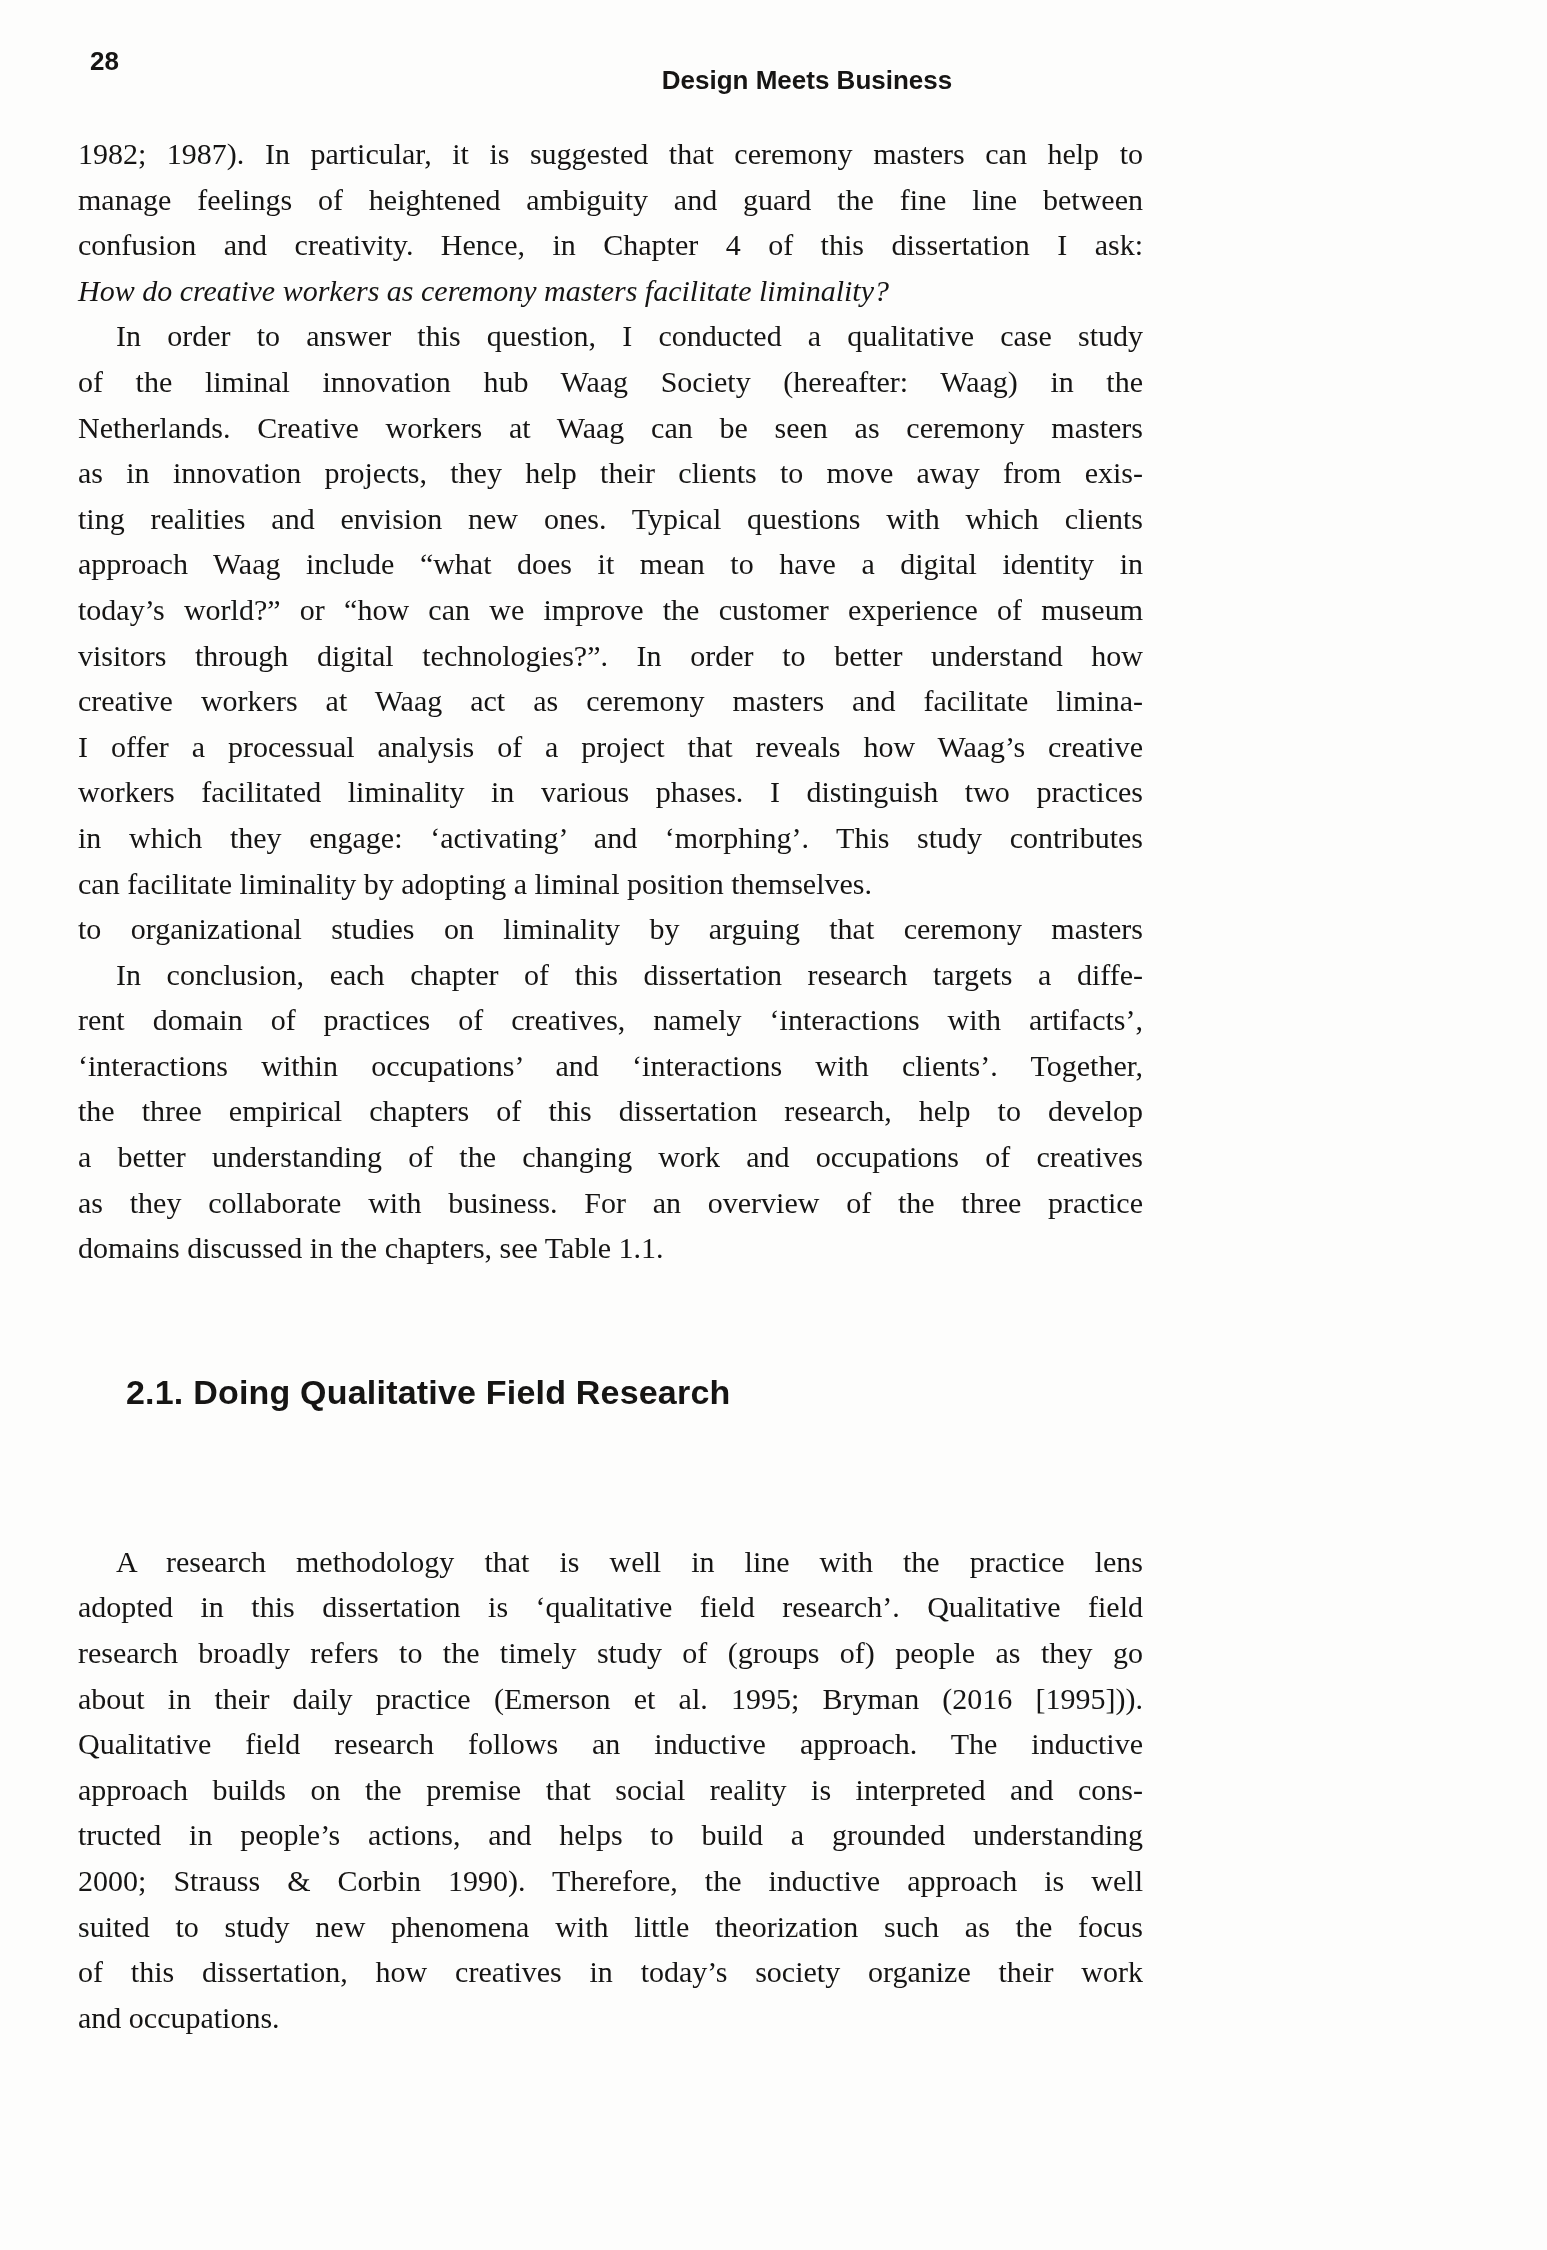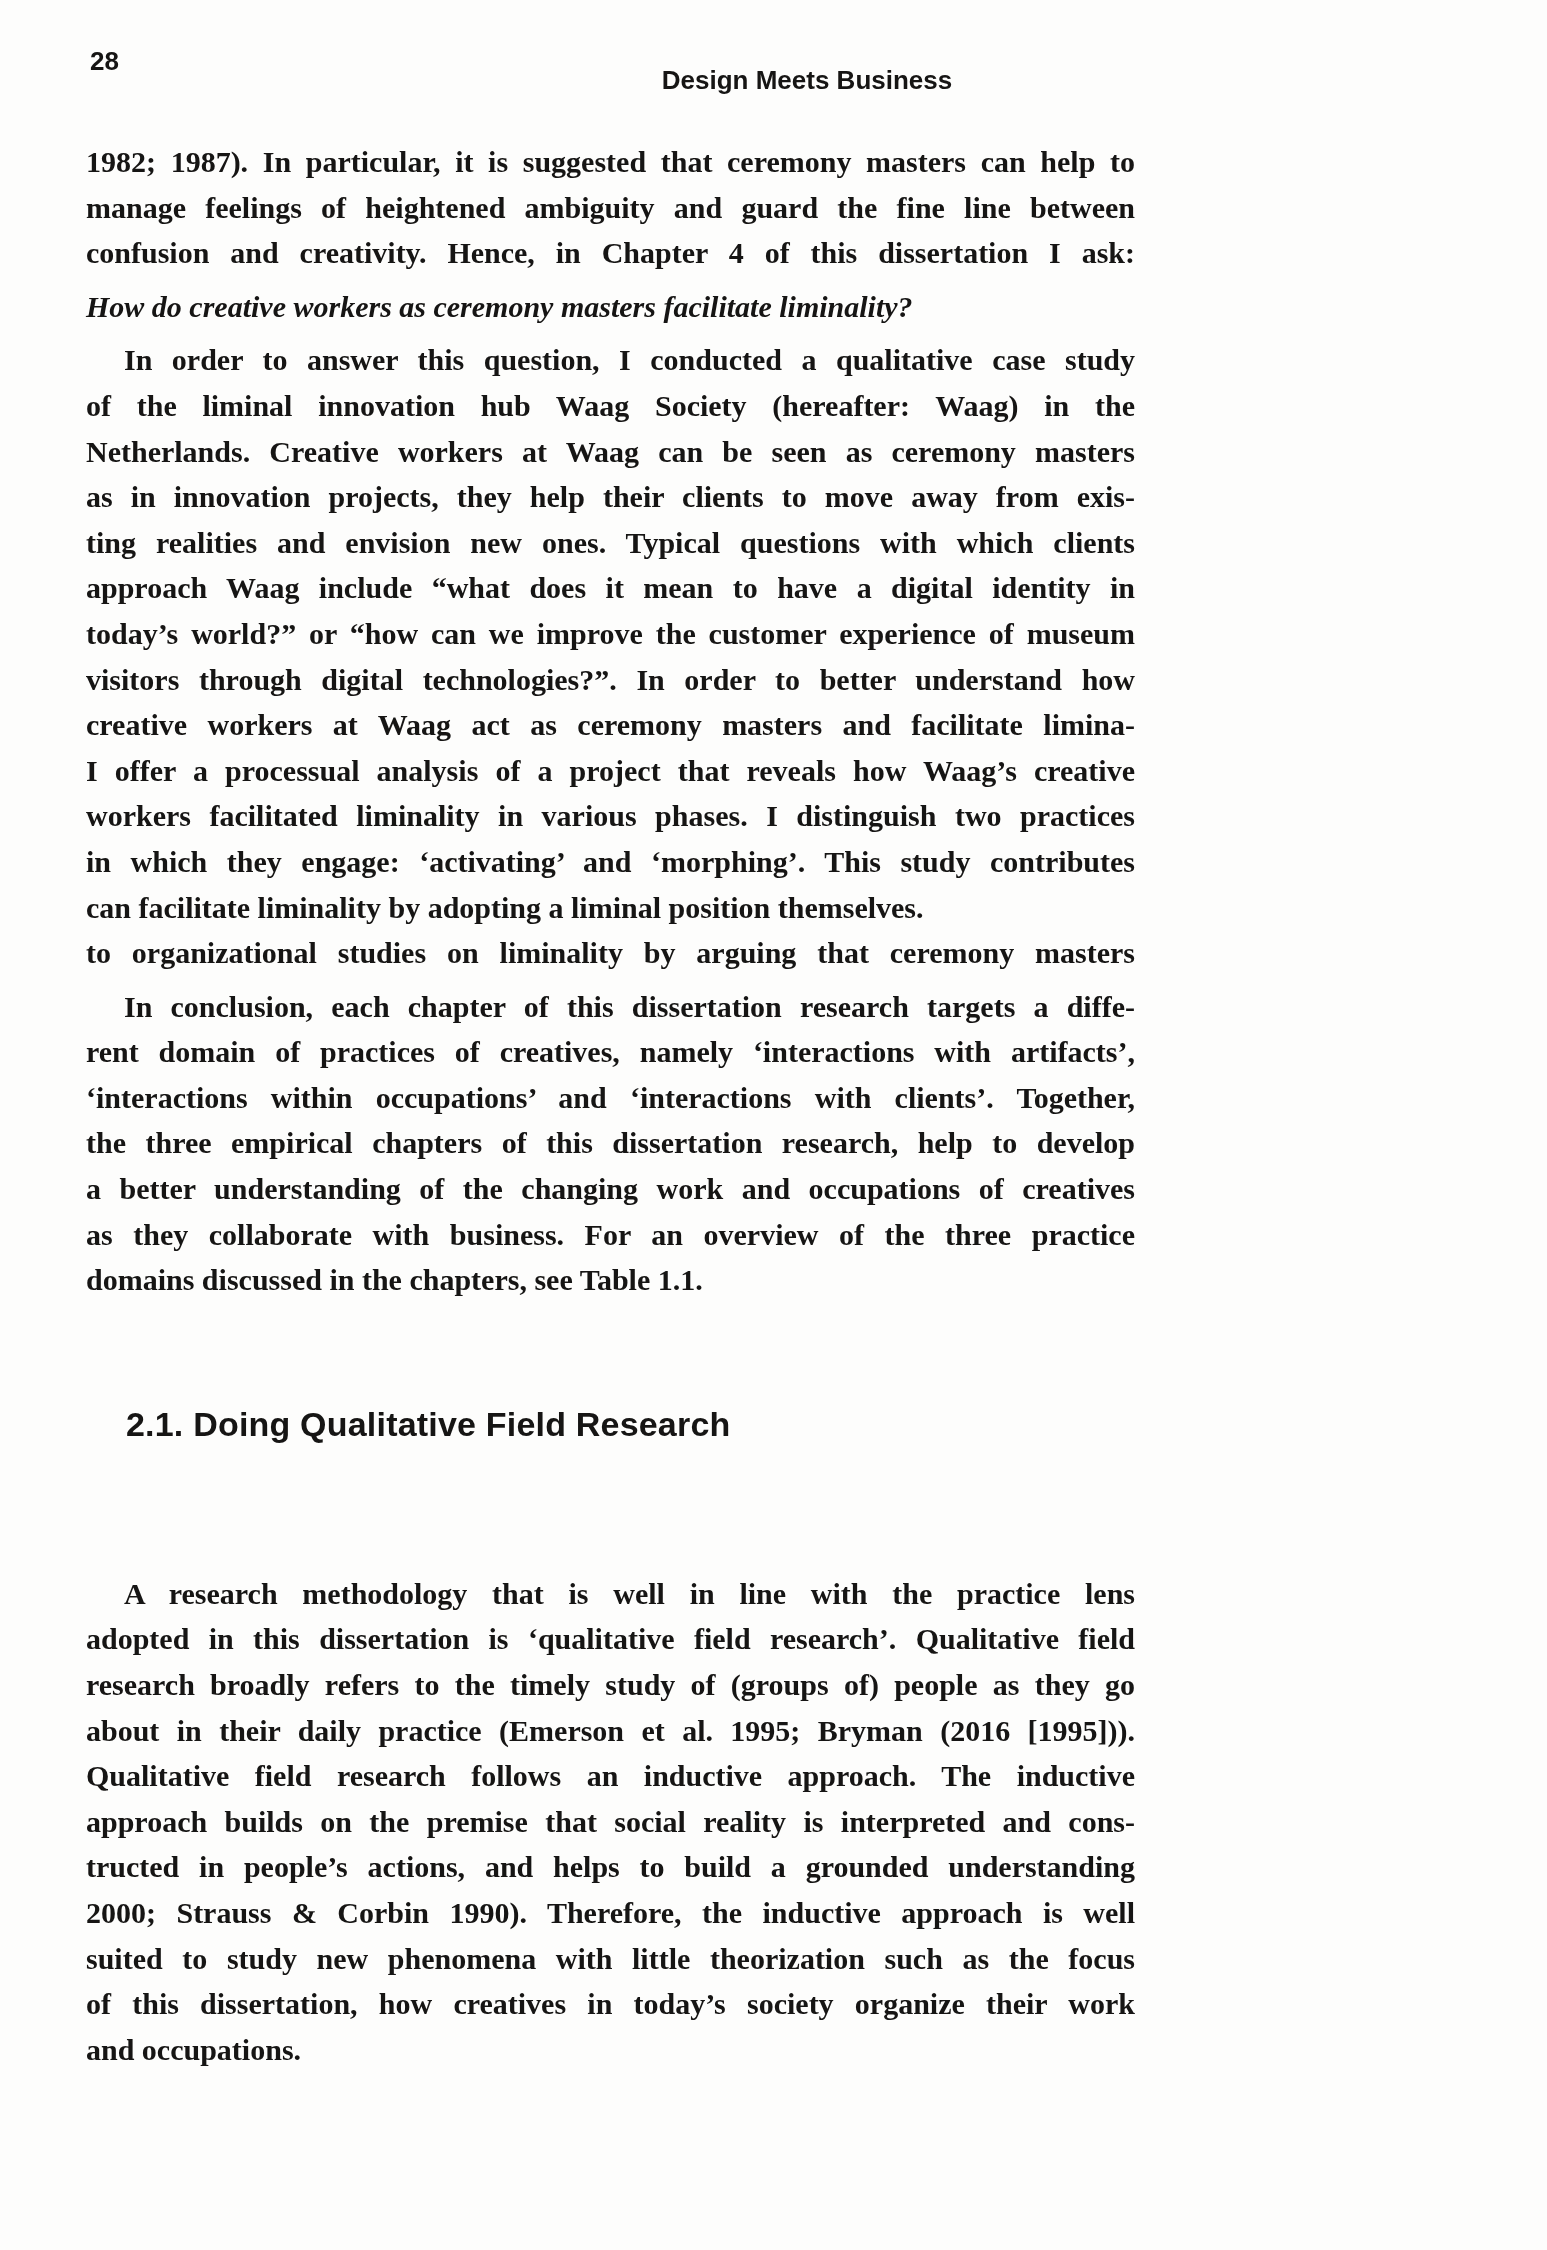--- a/index.html
+++ b/index.html
@@ -37,21 +37,21 @@
     margin-top: 19px;
   }
   .text-block {
     position: absolute;
     top: 131px;
     left: 78px;
     width: 1065px;
     font-size: 30px;
     line-height: 45.6px;
   }
-  .para { margin: 8px; font-weight: bold; }
+  .para { margin: 0; }
   .line {
     display: block;
     text-align: justify;
     text-align-last: justify;
   }
   .line.end {
     text-align-last: left;
   }
   .line.indent { text-indent: 38px; }
   .line.italic { font-style: italic; }

